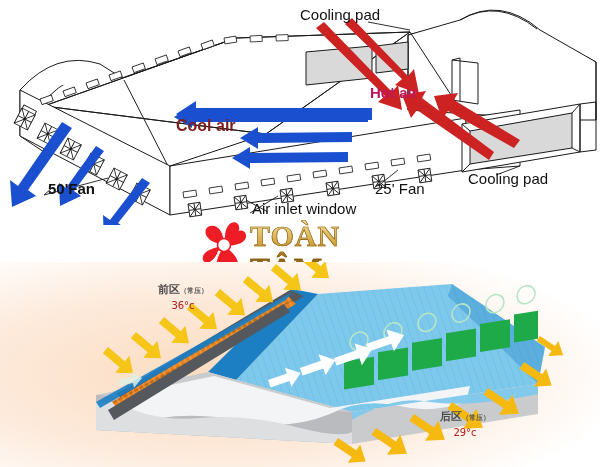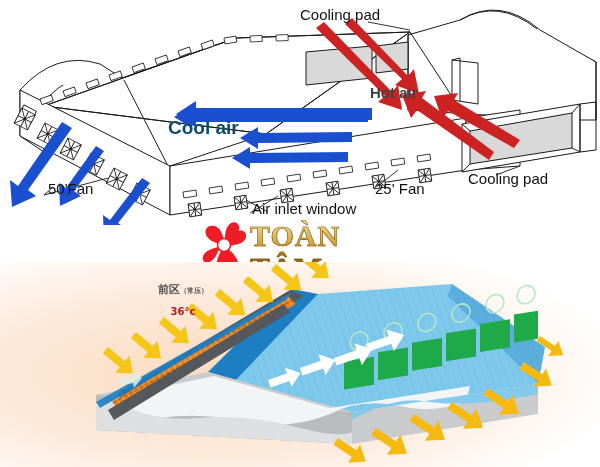--- a/index.html
+++ b/index.html
@@ -10,23 +10,23 @@
   
   #top-diagram{position:absolute;left:0;top:0;width:600px;height:225px;}
   #top-svg{position:absolute;left:0;top:0;}
 
   .lbl{position:absolute;white-space:nowrap;color:#111;
        font-family:"Liberation Sans","DejaVu Sans",sans-serif;}
   .lbl-cooling-top{left:300px;top:6px;font-size:15px;}
   .lbl-cooling-right{left:468px;top:170px;font-size:15px;}
   .lbl-inlet{left:252px;top:200px;font-size:15px;}
   .lbl-36fan{left:375px;top:180px;font-size:15px;}
-  .lbl-50fan{left:48px;top:180px;font-size:15px;}
-  .lbl-hot{left:370px;top:84px;font-size:15px;font-weight:bold;color:#404040;}
-  .lbl-cool{left:168px;top:117px;font-size:19px;font-weight:bold;color:#0c4a6e;}
+  .lbl-50fan{left:48px;top:180px;font-size:15px;font-weight:bold;}
+  .lbl-hot{left:370px;top:84px;font-size:15px;font-weight:bold;color:#be185d;}
+  .lbl-cool{left:176px;top:117px;font-size:16px;font-weight:bold;color:#7f1d1d;}
 
   
   #logo-block{position:absolute;left:198px;top:218px;width:215px;height:72px;}
   #logo-fan{position:absolute;left:0px;top:2px;width:52px;height:52px;}
   #logo-word{position:absolute;left:52px;top:2px;font-size:30px;font-weight:bold;
      letter-spacing:1px;line-height:32px;
      font-family:"Liberation Serif","DejaVu Serif",serif;
      background:linear-gradient(180deg,#f6e3a0 0%,#c8952c 45%,#8a5d10 60%,#e8cb7d 100%);
      -webkit-background-clip:text;background-clip:text;color:transparent;
      -webkit-text-stroke:0.6px #8a5d10;}
@@ -36,21 +36,21 @@
      font-family:"Liberation Serif","DejaVu Serif",serif;letter-spacing:0px;}
 
   
   #bottom-diagram{position:absolute;left:0;top:262px;width:600px;height:205px;}
   #bottom-svg{position:absolute;left:0;top:0;}
 
   .zlbl{position:absolute;text-align:center;white-space:nowrap;
         font-family:"DejaVu Sans","Liberation Sans",sans-serif;}
   .zlbl .zmain{font-size:11px;color:#4a4a4a;font-weight:bold;}
   .zlbl .zpar{font-size:7px;color:#5a5a5a;font-weight:bold;}
-  .zlbl .ztemp{font-size:10px;color:#b01b1b;font-weight:bold;display:block;margin-top:9px;}
+  .zlbl .ztemp{font-size:10px;color:#b01b1b;font-weight:normal;display:block;margin-top:3px;}
   .zlbl-front{left:158px;top:16px;}
   .zlbl-cold{left:198px;top:113px;}
   .zlbl-back{left:440px;top:143px;}
 </style>
 </head>
 <body>
 
 <div id="stage">
 
   <div id="top-diagram">
@@ -394,15 +394,19 @@
         </g>
       </g>
     </svg>
 
     <div class="zlbl zlbl-front">
       <span class="zmain">前区</span><span class="zpar">（常压）</span>
       <span class="ztemp">36°c</span>
     </div>
 
 
+    <div class="zlbl zlbl-back">
+      <span class="zmain">后区</span><span class="zpar">（常压）</span>
+      <span class="ztemp">29°c</span>
+    </div>
   </div>
 
 </div>
 
 </body></html>

